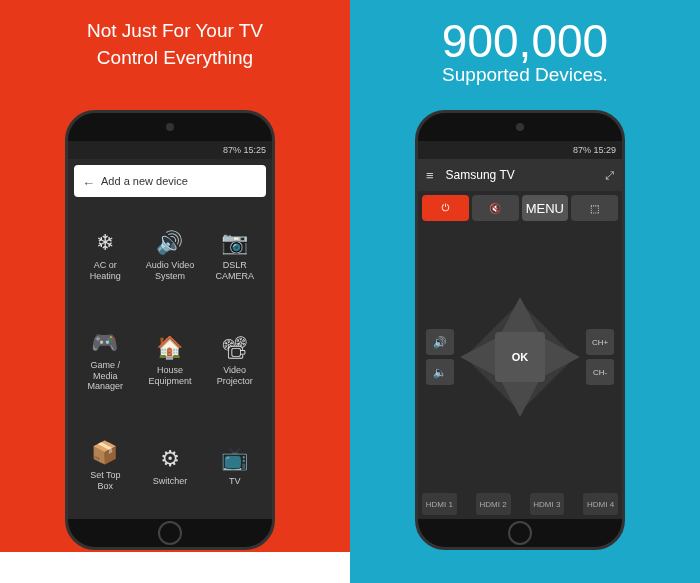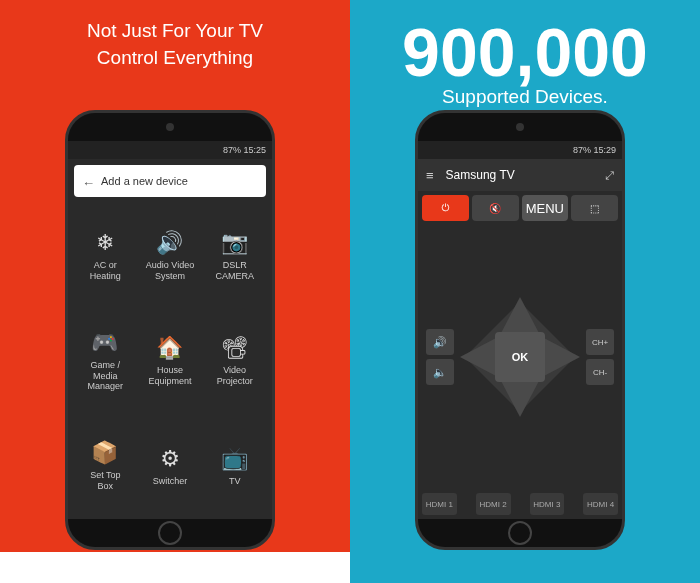--- a/index.html
+++ b/index.html
@@ -42,22 +42,22 @@
       align-items: center;
     }
 
     .right-headline {
       color: white;
       text-align: center;
       margin-top: 18px;
     }
 
     .right-headline .big-number {
-      font-size: 68px;
-      font-weight: 700;
+      font-size: 46px;
+      font-weight: 400;
       line-height: 1;
       display: block;
     }
 
     .right-headline .sub-text {
       font-size: 19px;
       font-weight: 400;
       display: block;
     }
 

